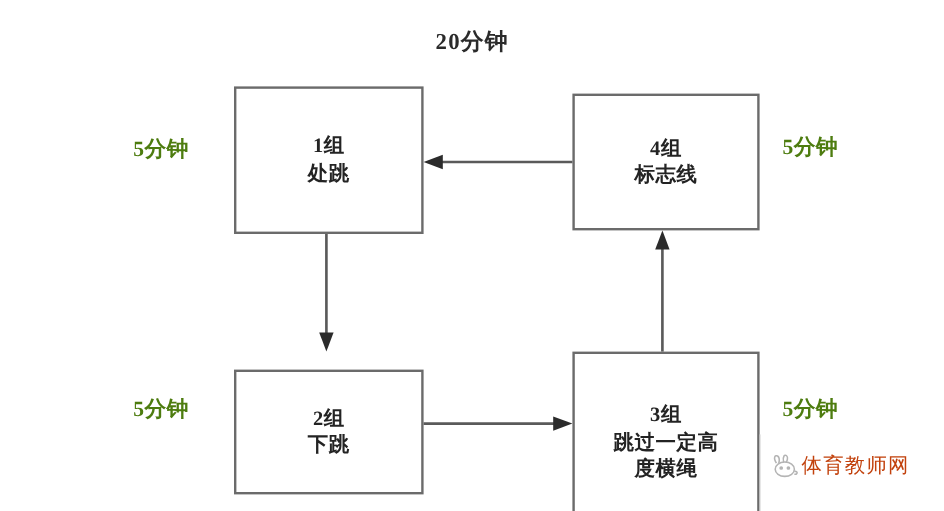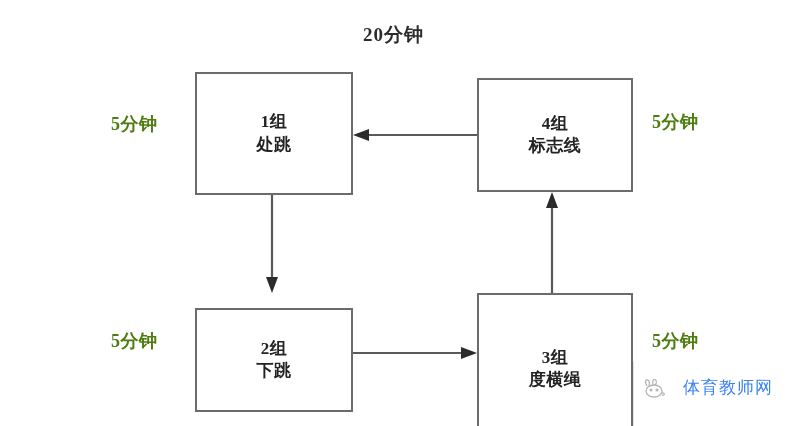--- a/index.html
+++ b/index.html
@@ -70,22 +70,22 @@
     height: 426px;
     pointer-events: none;
   }
 
   .watermark {
     position: absolute;
     left: 640px;
     top: 376px;
     display: flex;
     align-items: center;
-    gap: 17px;
-    color: #3b82f6;
+    gap: 2px;
+    color: #c2410c;
     font-size: 17px;
     font-family: "Liberation Sans", sans-serif;
     letter-spacing: 1px;
   }
   .watermark .wm-icon { display: block; width: 26px; height: 22px; }
   .wm-sep {
     position: absolute;
     left: 633px;
     top: 362px;
     width: 1px;
@@ -115,20 +115,21 @@
     <span class="ln">标志线</span>
   </div>
 
   <div class="node" id="node2">
     <span class="ln">2组</span>
     <span class="ln">下跳</span>
   </div>
 
   <div class="node" id="node3">
     <span class="ln">3组</span>
+    <span class="ln">跳过一定高</span>
     <span class="ln">度横绳</span>
   </div>
 
   <svg class="arrows" viewBox="0 0 787 426">
     <g stroke="#5a5a5a" stroke-width="2.2" fill="#2b2b2b">
 
       <g>
         <line x1="477" y1="135" x2="364" y2="135"></line>
         <polygon points="353,135 369,129 369,141" stroke="none"></polygon>
       </g>

